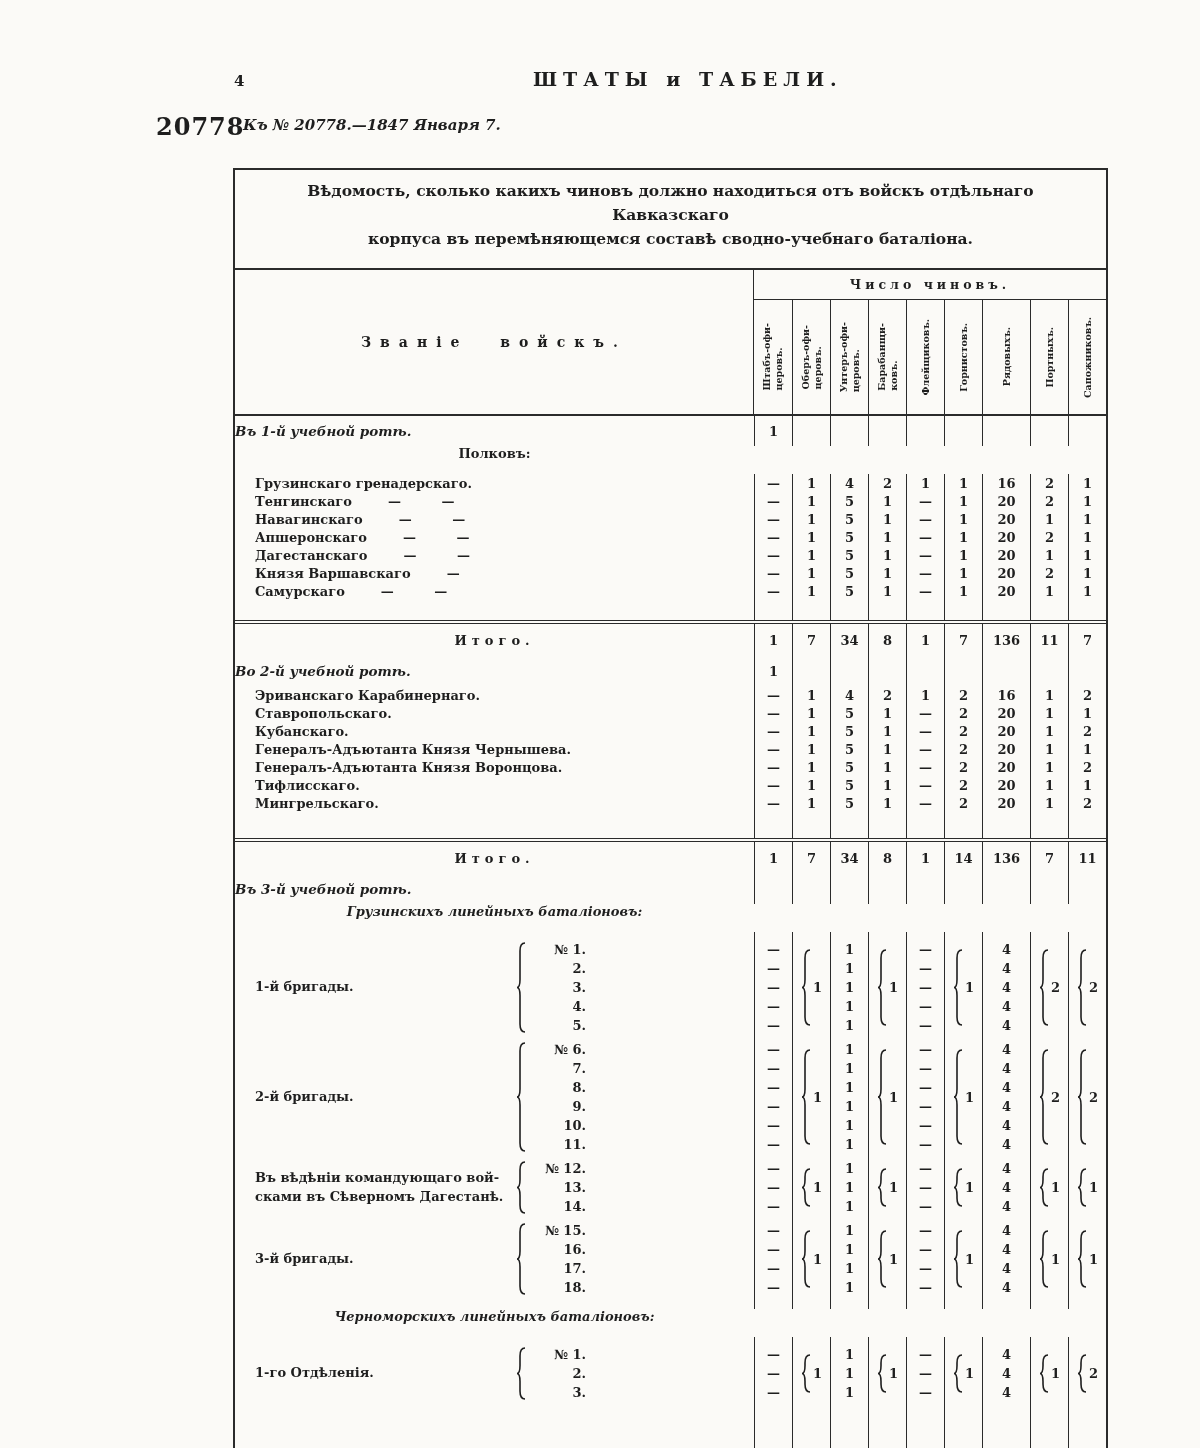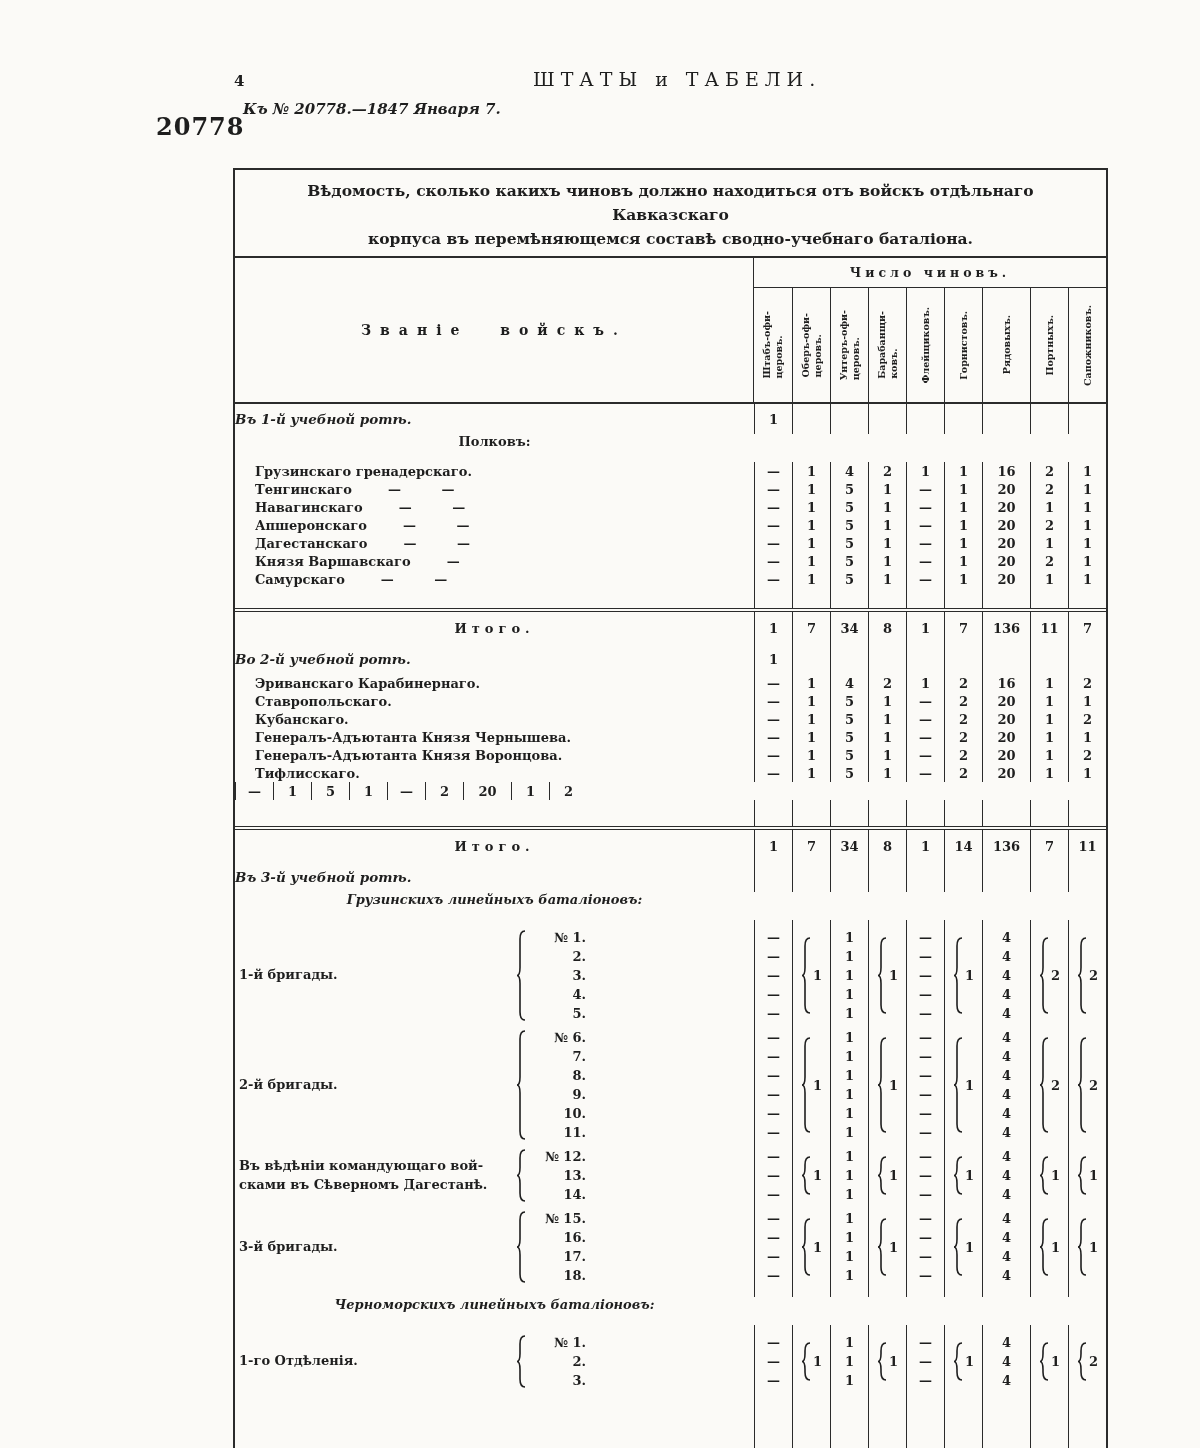--- a/index.html
+++ b/index.html
@@ -6,32 +6,32 @@
   body{
     width:1200px;height:1448px;
     background:#fbfaf7;
     font-family:"DejaVu Serif","Liberation Serif",serif;
     color:#1e1e1e;
     -webkit-font-smoothing:antialiased;
   }
   .page{position:relative;width:1200px;height:1448px;overflow:hidden;}
 
   .page-number{position:absolute;left:234px;top:72px;font-size:15px;font-weight:700;}
-  .running-head{position:absolute;left:533px;top:68px;font-size:19px;font-weight:400;letter-spacing:6px;white-space:nowrap;}
+  .running-head{position:absolute;left:533px;top:68px;font-size:19px;font-weight:700;letter-spacing:6px;white-space:nowrap;}
   .margin-number{position:absolute;left:156px;top:112px;font-size:24px;font-weight:700;letter-spacing:1px;}
-  .doc-ref{position:absolute;left:243px;top:100px;font-size:15px;font-weight:700;font-style:italic;white-space:nowrap;}
+  .doc-ref{position:absolute;left:243px;top:116px;font-size:15px;font-weight:700;font-style:italic;white-space:nowrap;}
 
   .doc-table{
     position:absolute;left:233px;top:168px;width:875px;height:1280px;
     border:2px solid #2b2b2b;border-bottom:none;box-sizing:border-box;
     display:flex;flex-direction:column;background:transparent;
   }
   .table-title{
     border-bottom:2px solid #2b2b2b;
-    padding:9px 28px 5px;text-align:center;
+    padding:9px 28px 17px;text-align:center;
     font-weight:700;font-size:15.5px;line-height:1.55;
   }
   .table-head{display:flex;border-bottom:2px solid #2b2b2b;height:146px;box-sizing:border-box;}
   .stub-head{width:519px;display:flex;align-items:center;justify-content:center;
     font-weight:700;font-size:14px;letter-spacing:9px;word-spacing:18px;box-sizing:border-box;}
   .cols-head{flex:1;display:flex;flex-direction:column;border-left:1px solid #2b2b2b;box-sizing:border-box;}
   .group-head{height:30px;display:flex;align-items:center;justify-content:center;
     font-weight:700;font-size:12.5px;letter-spacing:4px;border-bottom:1px solid #2b2b2b;box-sizing:border-box;}
   .col-cells{flex:1;display:flex;}
   .col-cell{display:flex;border-left:1px solid #2b2b2b;box-sizing:border-box;}
@@ -57,21 +57,21 @@
   .heading .stub-label{width:100%;text-align:left;font-style:italic;font-weight:700;font-size:13.5px;}
   .subheading{height:28px;flex-direction:column;}
   .subheading .stub-label{width:100%;text-align:center;font-weight:700;font-size:13px;}
   .subheading.it .stub-label{font-style:italic;}
   .data{height:18px;}
   .row-label{padding-left:20px;font-weight:700;font-size:13px;white-space:nowrap;}
   .ditto{font-weight:700;font-size:13px;margin-left:36px;word-spacing:36px;white-space:nowrap;}
   .totals{height:36px;border-top:4px double #2b2b2b;}
   .totals .stub-label{width:100%;text-align:center;font-weight:700;font-size:13px;letter-spacing:5px;}
 
-  .g-label{flex:1;padding-left:4px;font-weight:700;font-size:13px;line-height:1.4;}
+  .g-label{flex:1;padding-left:20px;font-weight:700;font-size:13px;line-height:1.4;}
   .g-brace{display:flex;align-items:center;justify-content:center;width:14px;}
   .g-nums{width:58px;text-align:right;font-weight:700;font-size:13px;}
   .g-nums div{line-height:19px;white-space:nowrap;}
   .g-spacer{width:168px;}
   .g-rep{flex-direction:column;justify-content:center;}
   .g-rep div{line-height:19px;text-align:center;}
   .g-cell .bval{margin-left:2px;}
   .cell-brace{display:flex;align-items:center;}
 
   .filler{flex:1;}
@@ -383,20 +383,23 @@
           <div class="cell w38">1</div>
           <div class="cell w38">5</div>
           <div class="cell w38">1</div>
           <div class="cell w38">—</div>
           <div class="cell w38">2</div>
           <div class="cell w48">20</div>
           <div class="cell w38">1</div>
           <div class="cell w38">1</div>
         </div>
         <div class="trow data">
+          <div class="stub">
+            <div class="row-label">Мингрельскаго.</div>
+          </div>
           <div class="cell w38">—</div>
           <div class="cell w38">1</div>
           <div class="cell w38">5</div>
           <div class="cell w38">1</div>
           <div class="cell w38">—</div>
           <div class="cell w38">2</div>
           <div class="cell w48">20</div>
           <div class="cell w38">1</div>
           <div class="cell w38">2</div>
         </div>

